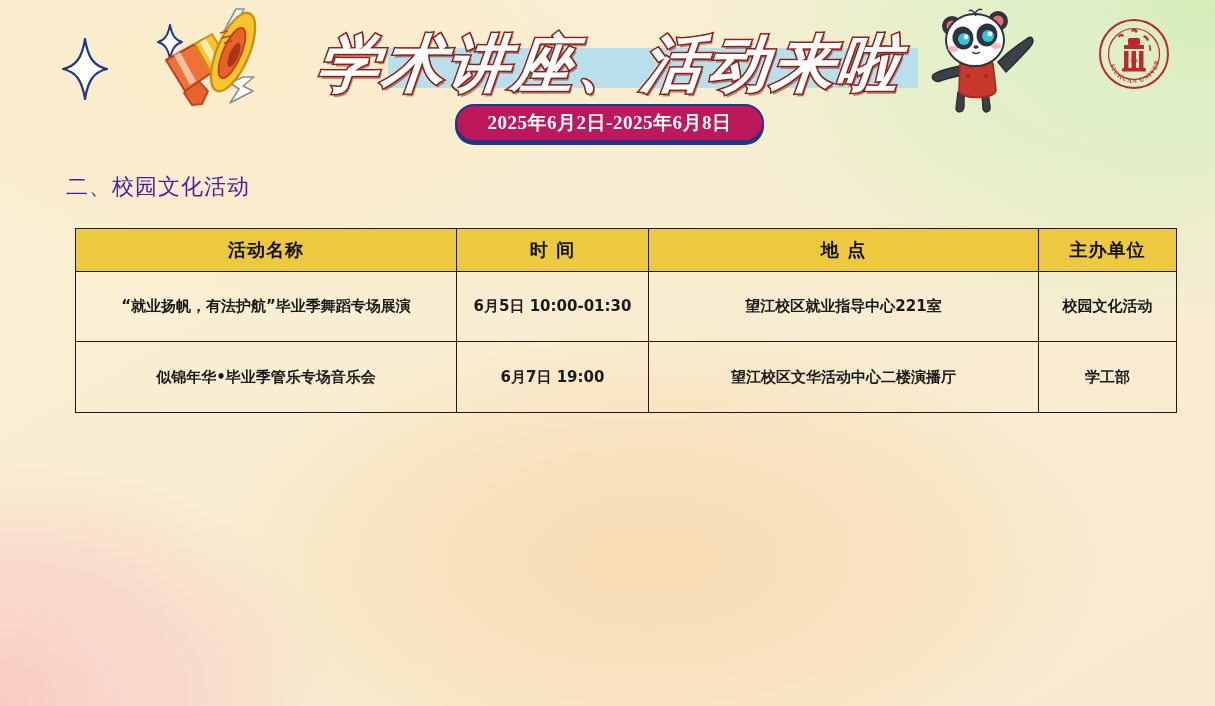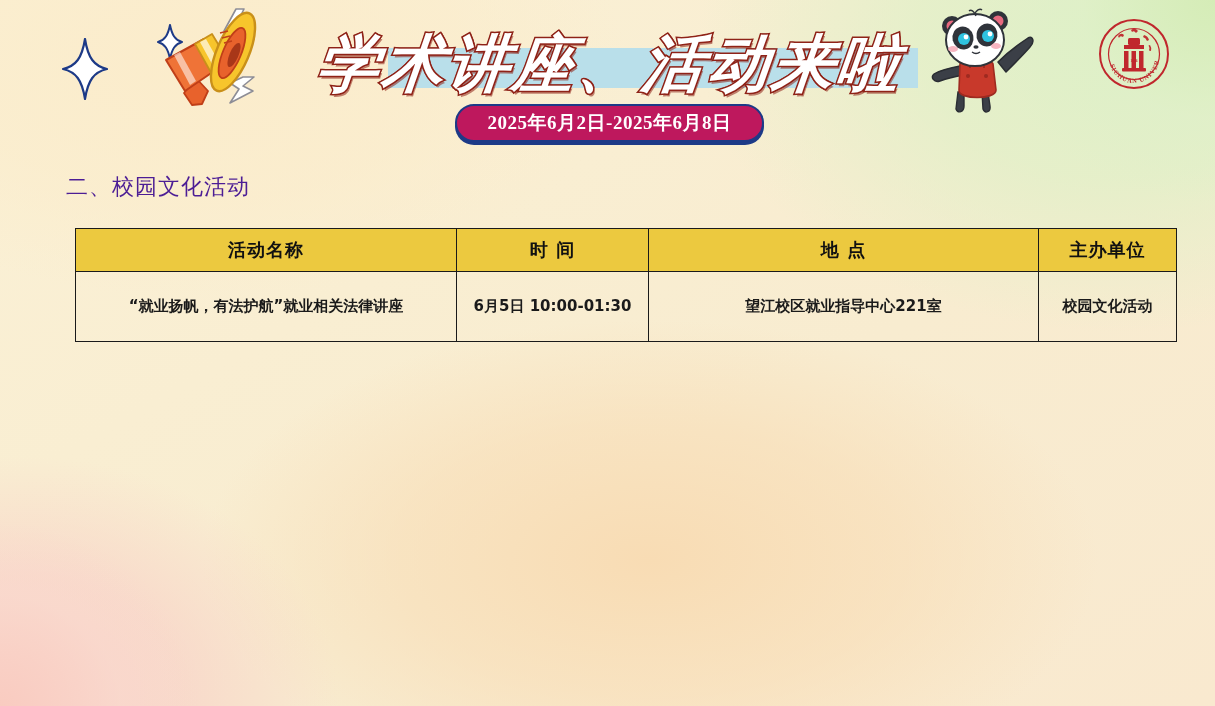--- a/index.html
+++ b/index.html
@@ -289,21 +289,27 @@
     <thead>
       <tr>
         <th>活动名称</th>
         <th>时  间</th>
         <th>地  点</th>
         <th>主办单位</th>
       </tr>
     </thead>
     <tbody>
       <tr>
-        <td>“就业扬帆，有法护航”就业相关法律讲座</td>
+        <td>“就业扬帆，有法护航”毕业季舞蹈专场展演</td>
         <td>6月5日 10:00-01:30</td>
         <td>望江校区就业指导中心221室</td>
         <td>校园文化活动</td>
       </tr>
+      <tr>
+        <td>似锦年华•毕业季管乐专场音乐会</td>
+        <td>6月7日 19:00</td>
+        <td>望江校区文华活动中心二楼演播厅</td>
+        <td>学工部</td>
+      </tr>
     </tbody>
   </table>
 
 </div>
 
 </body></html>

